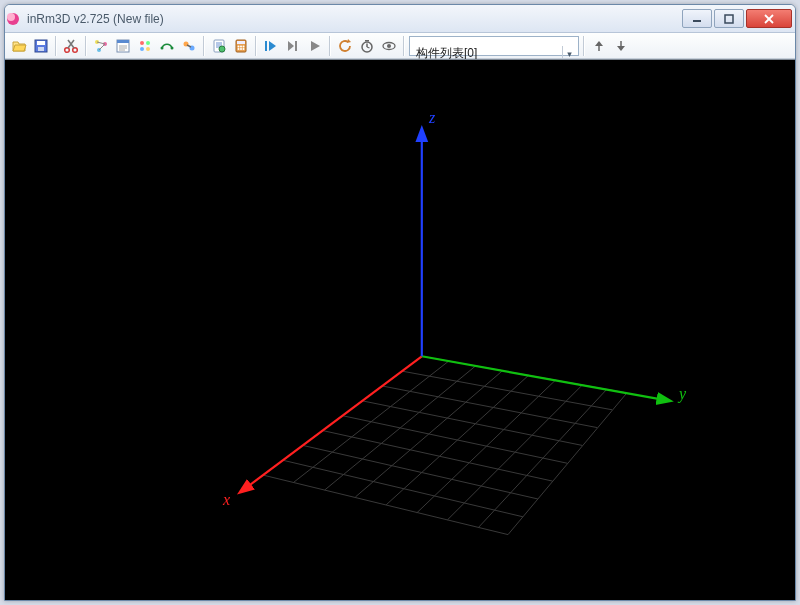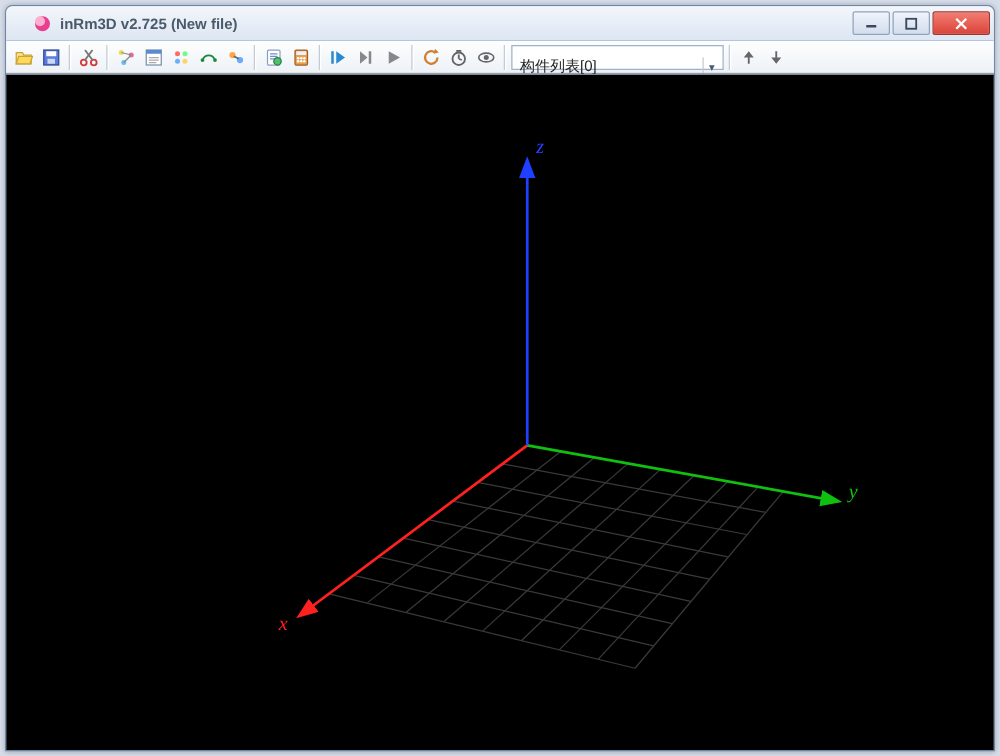--- a/index.html
+++ b/index.html
@@ -20,22 +20,21 @@
     display: flex;
     flex-direction: column;
     box-shadow: 0 0 4px rgba(0,0,0,.25);
   }
   .titlebar {
     height: 28px;
     display: flex; align-items: center;
     background: linear-gradient(#f3f6fb, #dde6f3);
     border-bottom: 1px solid #b7c5d8;
     border-radius: 5px 5px 0 0;
-    padding-left: 21px;
-    font-weight: bold;
+    padding-left: 0;
   }
   .app-icon {
     width: 16px; height: 16px; margin-right: 6px;
     display:flex;align-items:center;justify-content:center;
   }
   .title-text { color: #4a5a6a; }
   .winbtns {
     margin-left: auto; display: flex; gap: 2px; padding-right: 3px;
   }
   .winbtn {

